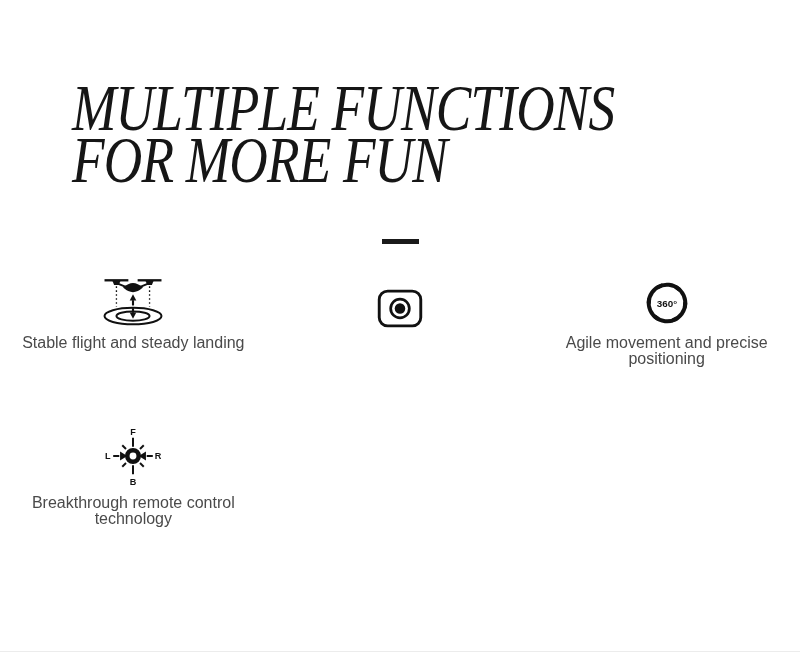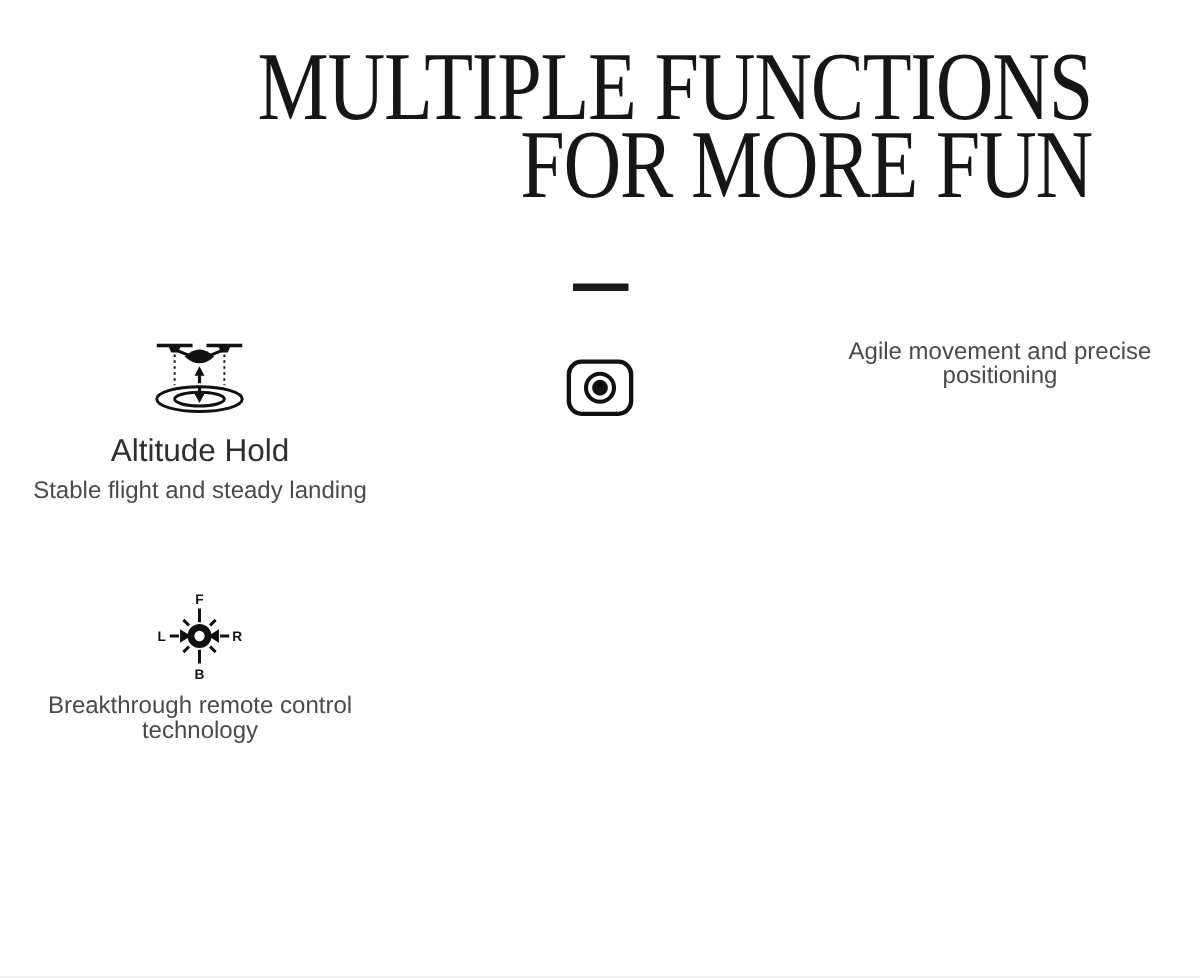--- a/index.html
+++ b/index.html
@@ -5,21 +5,21 @@
   html,body{margin:0;padding:0;background:#fff;}
   .page{
     position:relative;
     width:800px;height:652px;
     background:#ffffff;
     font-family:"Liberation Sans", sans-serif;
     overflow:hidden;
     border-bottom:1px solid #ececec;
     box-sizing:border-box;
   }
-  .header{ text-align:right; padding-top:32px; }
+  .header{ text-align:left; padding-top:82px;font-style:italic; }
   .main-title{
     margin:0;
     font-family:"Liberation Serif", serif;
     font-weight:normal;
     font-size:65px;
     line-height:52px;
     color:#161616;
     letter-spacing:-1px;
     transform:scaleX(0.82);
     transform-origin:50% 50%;
@@ -95,37 +95,49 @@
             <line x1="73" y1="17" x2="73" y2="48" stroke-width="2" stroke-dasharray="2.5 3.5"></line>
             <line x1="48" y1="38" x2="48" y2="46" stroke-width="3.2"></line>
             <path d="M48,29 L43,38.5 L53,38.5 Z" stroke="none"></path>
             <line x1="48" y1="50" x2="48" y2="57" stroke-width="3.2"></line>
             <path d="M48,66 L43,56.5 L53,56.5 Z" stroke="none"></path>
             <ellipse cx="48" cy="62" rx="43" ry="12.5" fill="none" stroke-width="3"></ellipse>
             <ellipse cx="48" cy="62" rx="25" ry="7" fill="none" stroke-width="3"></ellipse>
           </g>
         </svg>
       </div>
-      <div class="feature-title">Altitude Hold</div>
       <div class="feature-subtitle">Stable flight and steady landing</div>
     </div>
 
 
     <div class="cell">
       <div class="icon-box">
         <svg width="46" height="39" viewBox="0 0 54 46" fill="none">
           <rect x="2.5" y="2.5" width="49" height="41" rx="10" stroke="#111111" stroke-width="3.4"></rect>
           <circle cx="27" cy="23" r="11" stroke="#111111" stroke-width="3.2"></circle>
           <circle cx="27" cy="23" r="6.2" fill="#111111"></circle>
         </svg>
       </div>
     </div>
 
 
     <div class="cell">
+      <div class="icon-box">
+        <svg width="50" height="50" viewBox="0 0 56 56" fill="none">
+          <g stroke="#111111" stroke-width="4.4" stroke-linecap="round">
+            <path d="M48.5,28 A20.5,20.5 0 0 1 34.3,47.5"></path>
+            <path d="M48.5,28 A20.5,20.5 0 0 1 34.3,47.5" transform="rotate(60 28 28)"></path>
+            <path d="M48.5,28 A20.5,20.5 0 0 1 34.3,47.5" transform="rotate(120 28 28)"></path>
+            <path d="M48.5,28 A20.5,20.5 0 0 1 34.3,47.5" transform="rotate(180 28 28)"></path>
+            <path d="M48.5,28 A20.5,20.5 0 0 1 34.3,47.5" transform="rotate(240 28 28)"></path>
+            <path d="M48.5,28 A20.5,20.5 0 0 1 34.3,47.5" transform="rotate(300 28 28)"></path>
+          </g>
+          <text class="svg-label" x="28" y="32.5" text-anchor="middle" font-size="11" fill="#111111">360°</text>
+        </svg>
+      </div>
       <div class="feature-subtitle">Agile movement and precise positioning</div>
     </div>
 
     <div class="cell">
       <div class="icon-box">
         <svg width="64" height="64" viewBox="0 0 84 84" fill="none">
           <text class="svg-label" x="42" y="14" text-anchor="middle" font-size="12" fill="#111111">F</text>
           <text class="svg-label" x="42" y="80" text-anchor="middle" font-size="12" fill="#111111">B</text>
           <text class="svg-label" x="9" y="46.5" text-anchor="middle" font-size="12" fill="#111111">L</text>
           <text class="svg-label" x="75" y="46.5" text-anchor="middle" font-size="12" fill="#111111">R</text>

